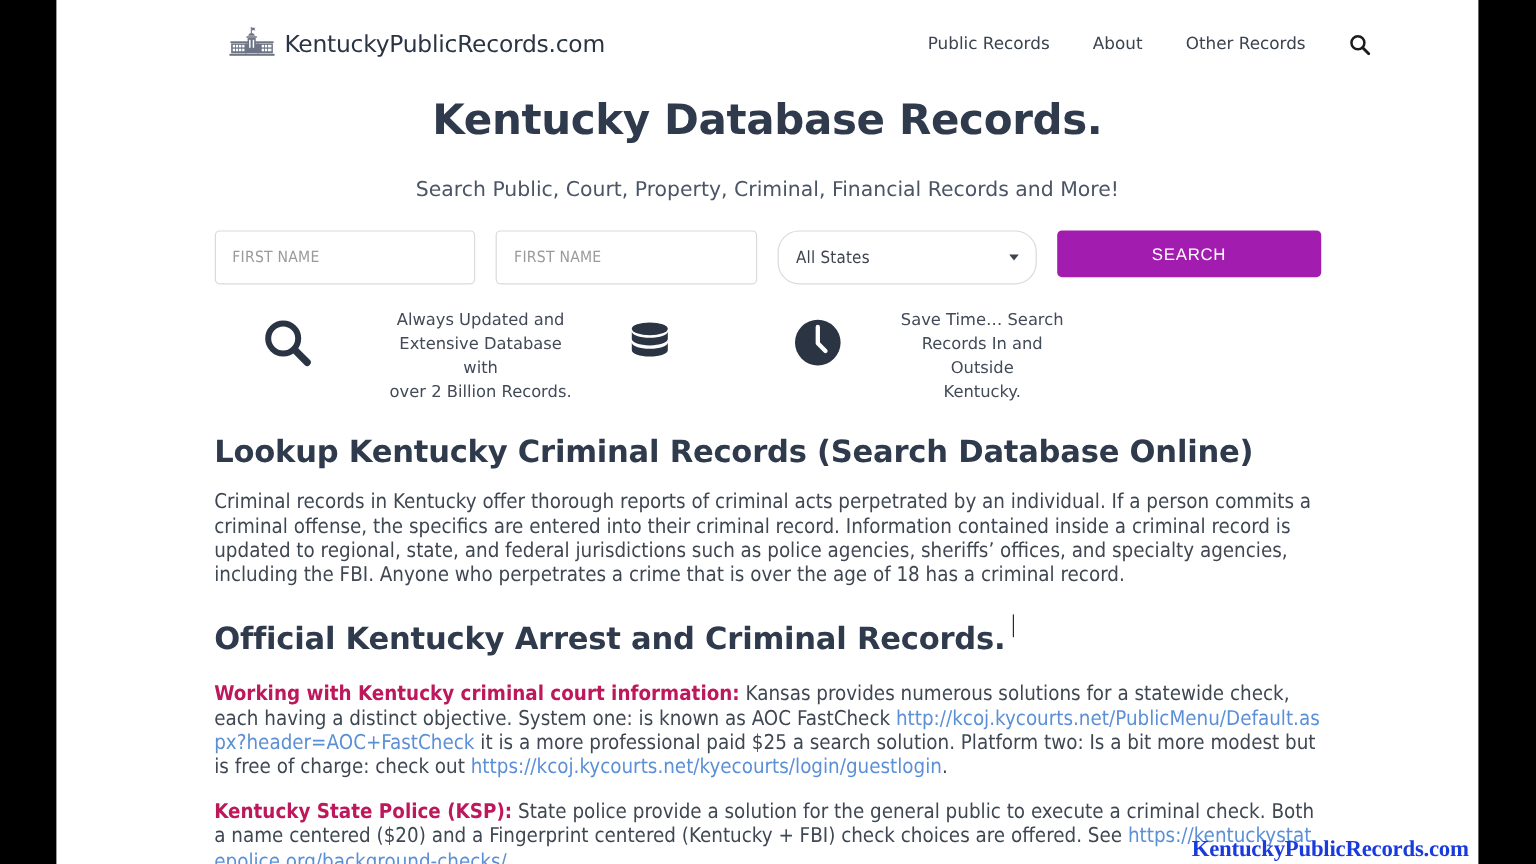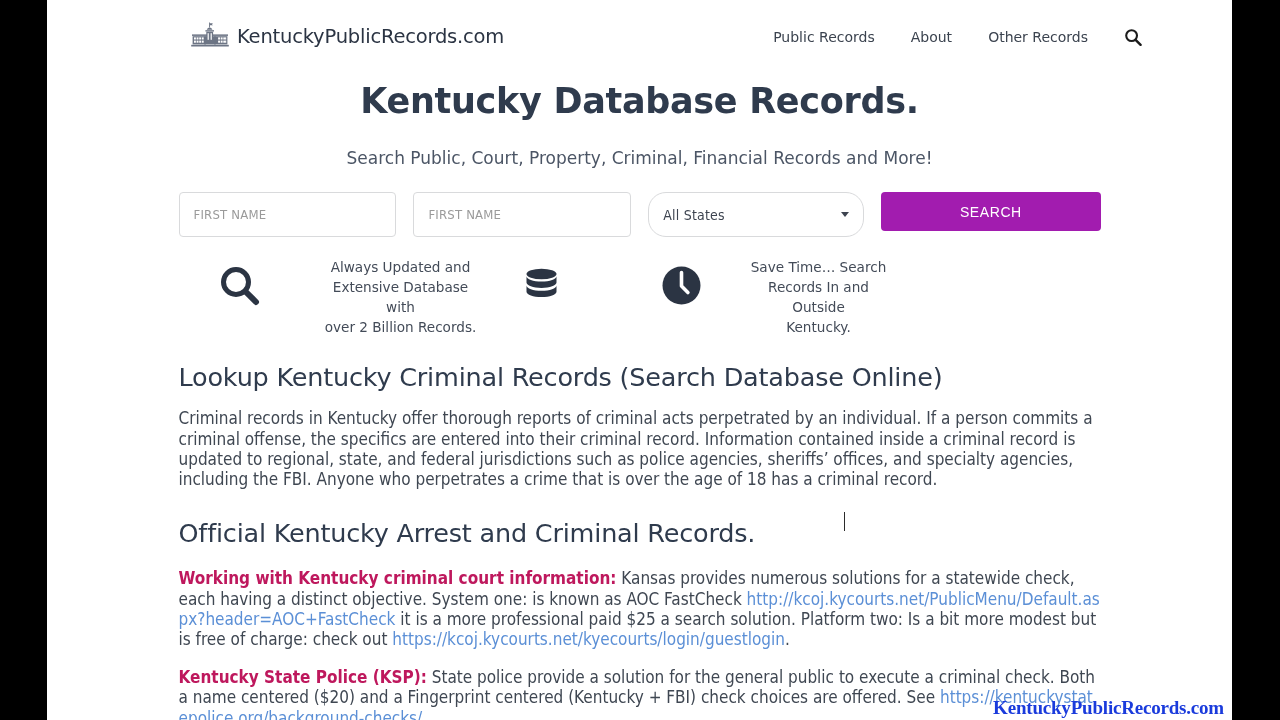--- a/index.html
+++ b/index.html
@@ -90,21 +90,21 @@
   }
   .f1 .feat-text { width: 175px; text-align: left; }
   .f2 { margin-left: 20px; }
   .f2 .feat-text { width: 160px; order: -1; text-align: center; }
   .f3 { margin-left: 18px; }
   .f3 .feat-text { width: 152px; text-align: center; }
 
   
   #content { width: 922px; margin: 24px auto 0; }
   h2.sect {
-    margin: 14px 0 0; font-size: 25.5px; line-height: 1.3; font-weight: 400;
+    margin: 14px 0 0; font-size: 25.5px; line-height: 1.3; font-weight: 700;
     color: #2f3b4d; letter-spacing: -.2px;
     font-family: "DejaVu Sans", sans-serif;
   }
   p.copy {
     margin: 14px 0 0; font-size: 17px; line-height: 20.2px; color: #3f4752;
     font-family: "DejaVu Sans Condensed", "DejaVu Sans", sans-serif;
   }
   p.copy.tight { margin-top: 18px; }
   .lead { font-weight: 700; color: #be185d; }
   a.ext { color: #5b8fd6; text-decoration: none; word-break: break-all; }

